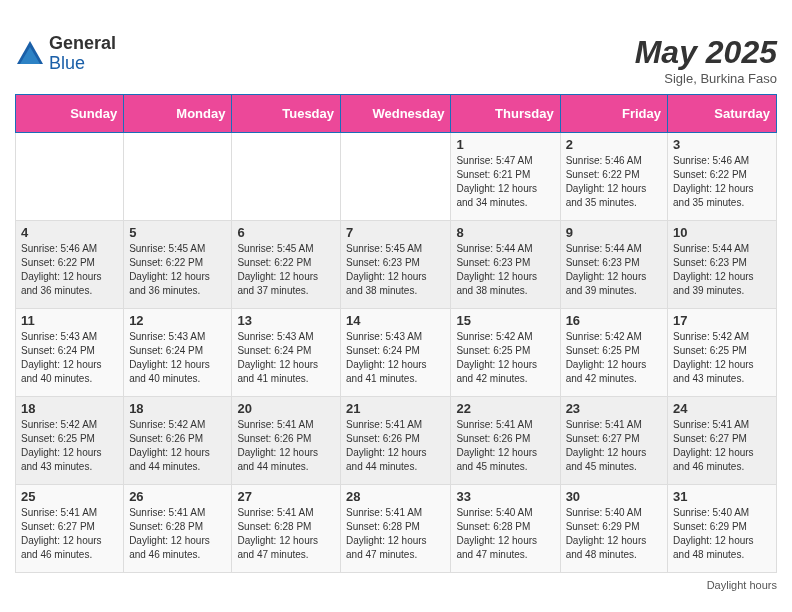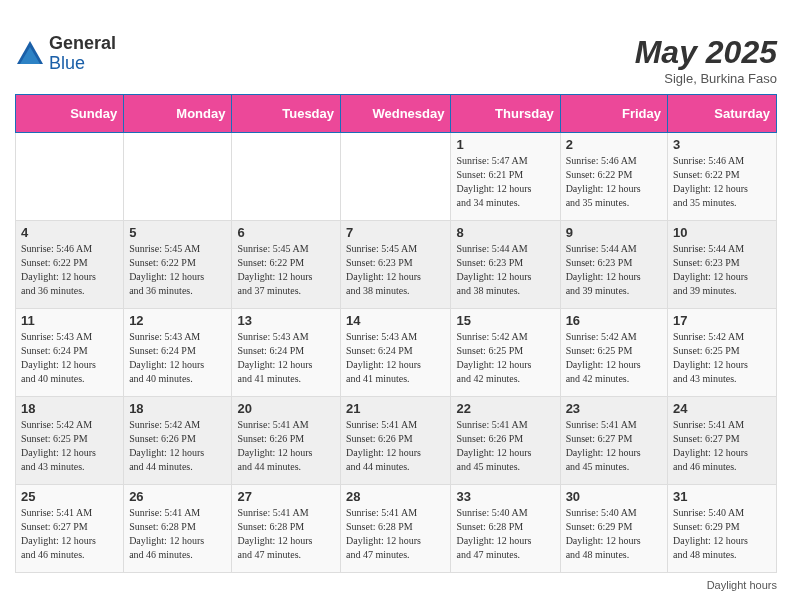--- a/index.html
+++ b/index.html
@@ -94,21 +94,20 @@
       font-size: 13px;
       font-weight: bold;
       color: #333;
       display: block;
       margin-bottom: 2px;
     }
     .day-info {
       font-size: 10px;
       color: #333;
       line-height: 1.4;
-      font-family: Liberation Serif, serif;
     }
     .empty-cell {
       background: #fff !important;
     }
     .footer-note {
       margin-top: 6px;
       font-size: 11px;
       color: #555;
       text-align: right;
     }

